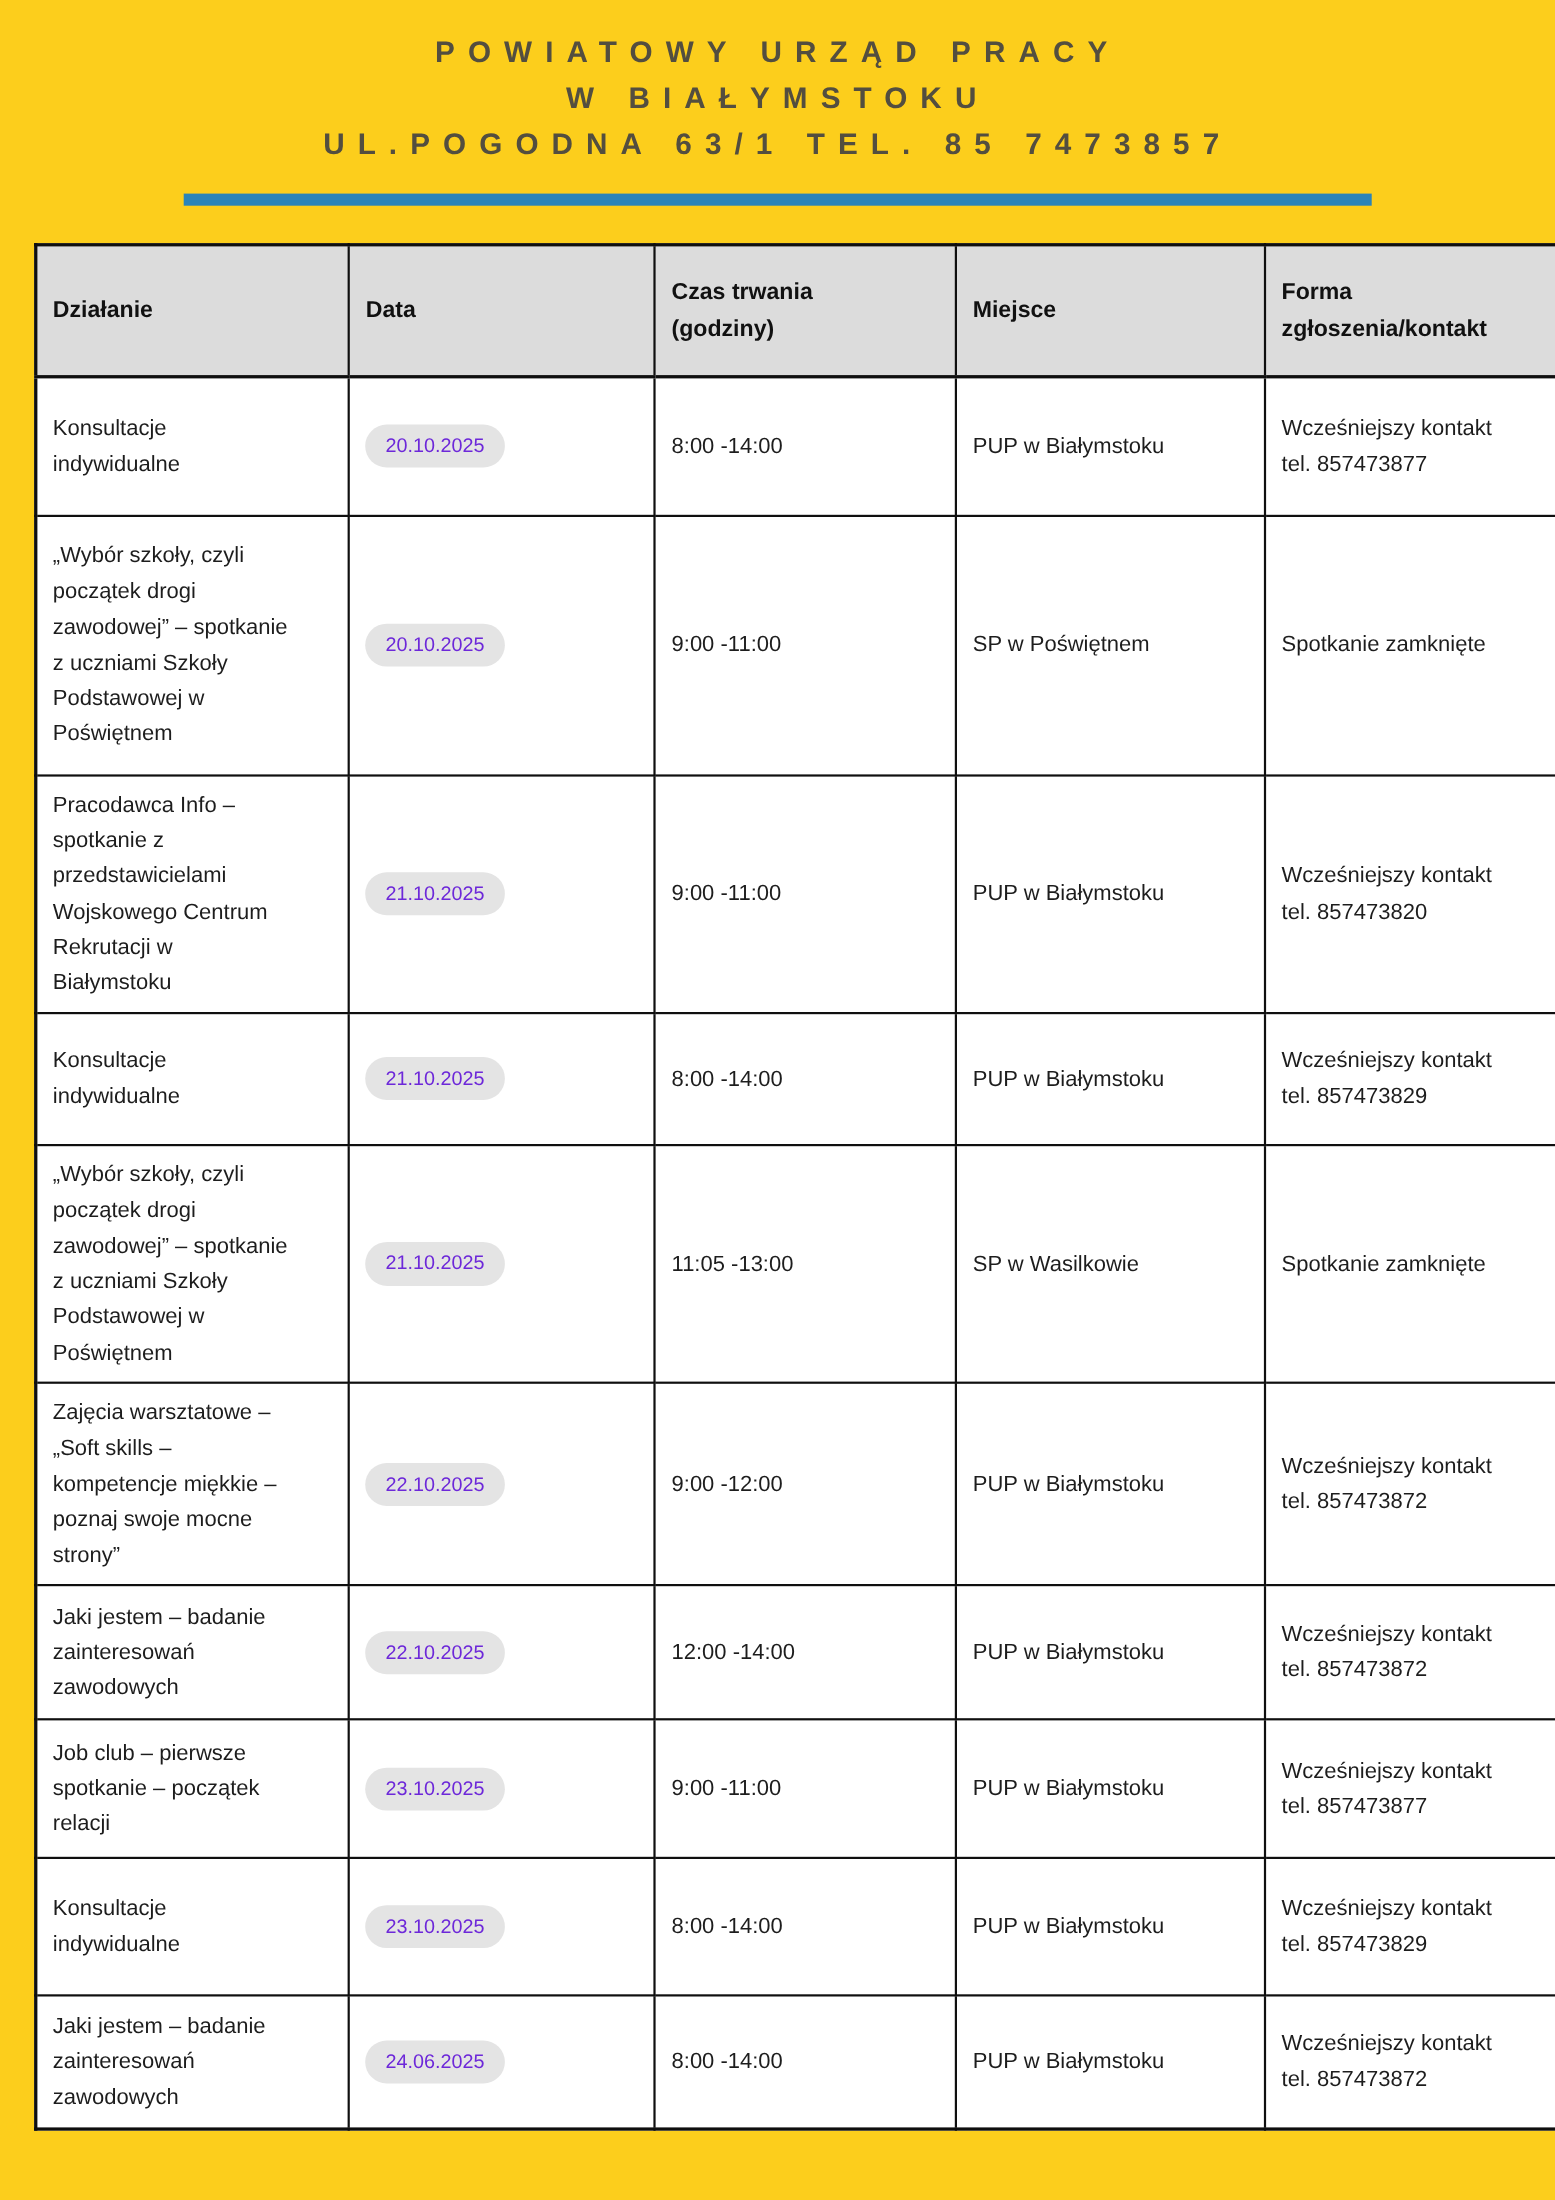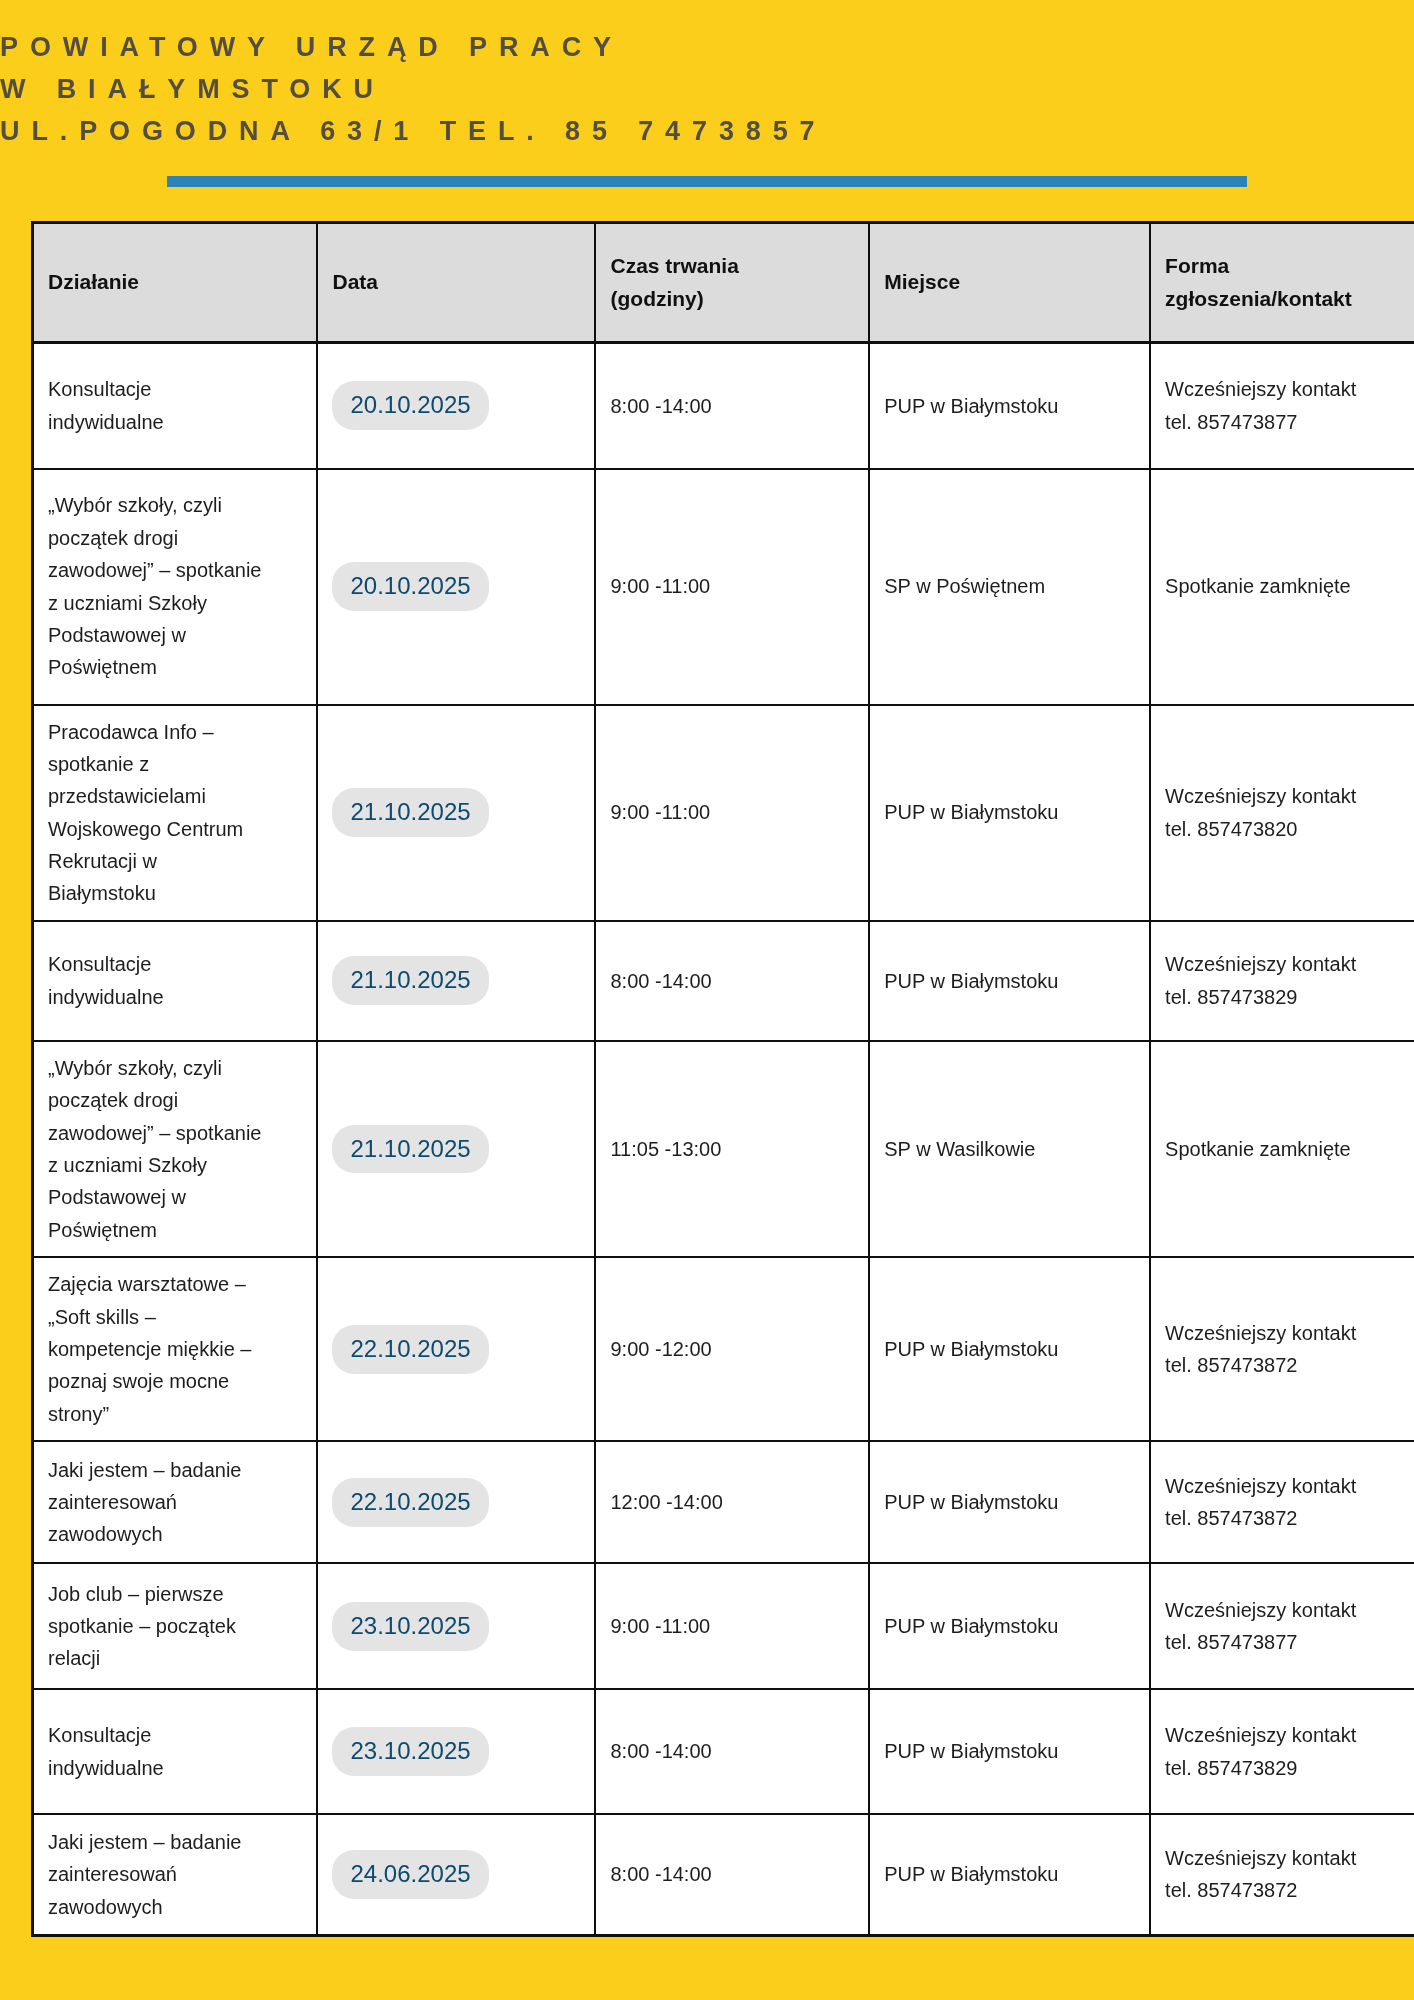--- a/index.html
+++ b/index.html
@@ -11,21 +11,21 @@
   .page {
     position: relative;
     width: 1414px;
     height: 2000px;
     background: #fcce1c;
     overflow: hidden;
   }
   
   .masthead {
     padding-top: 26px;
-    text-align: left;
+    text-align: center;
   }
   .hline {
     font-size: 27px;
     font-weight: 700;
     letter-spacing: 0.44em;
     line-height: 42px;
     color: #534e3f;
     white-space: nowrap;
   }
   .accent-bar {
@@ -73,22 +73,22 @@
     padding: 10px 14px;
     border: 2px solid #0f0f0f;
     box-sizing: border-box;
   }
   .multiline { white-space: pre-line; }
   .date-pill {
     display: inline-block;
     background: #e4e4e4;
     border-radius: 22px;
     padding: 5px 18px;
-    color: #0c4a6e;
-    font-size: 24px;
+    color: #6d28d9;
+    font-size: 18px;
   }
   
   tbody tr:nth-child(1)  td { height: 126px; }
   tbody tr:nth-child(2)  td { height: 236px; }
   tbody tr:nth-child(3)  td { height: 206px; }
   tbody tr:nth-child(4)  td { height: 120px; }
   tbody tr:nth-child(5)  td { height: 200px; }
   tbody tr:nth-child(6)  td { height: 174px; border-radius: 30px; }
   tbody tr:nth-child(7)  td { height: 122px; }
   tbody tr:nth-child(8)  td { height: 126px; }

